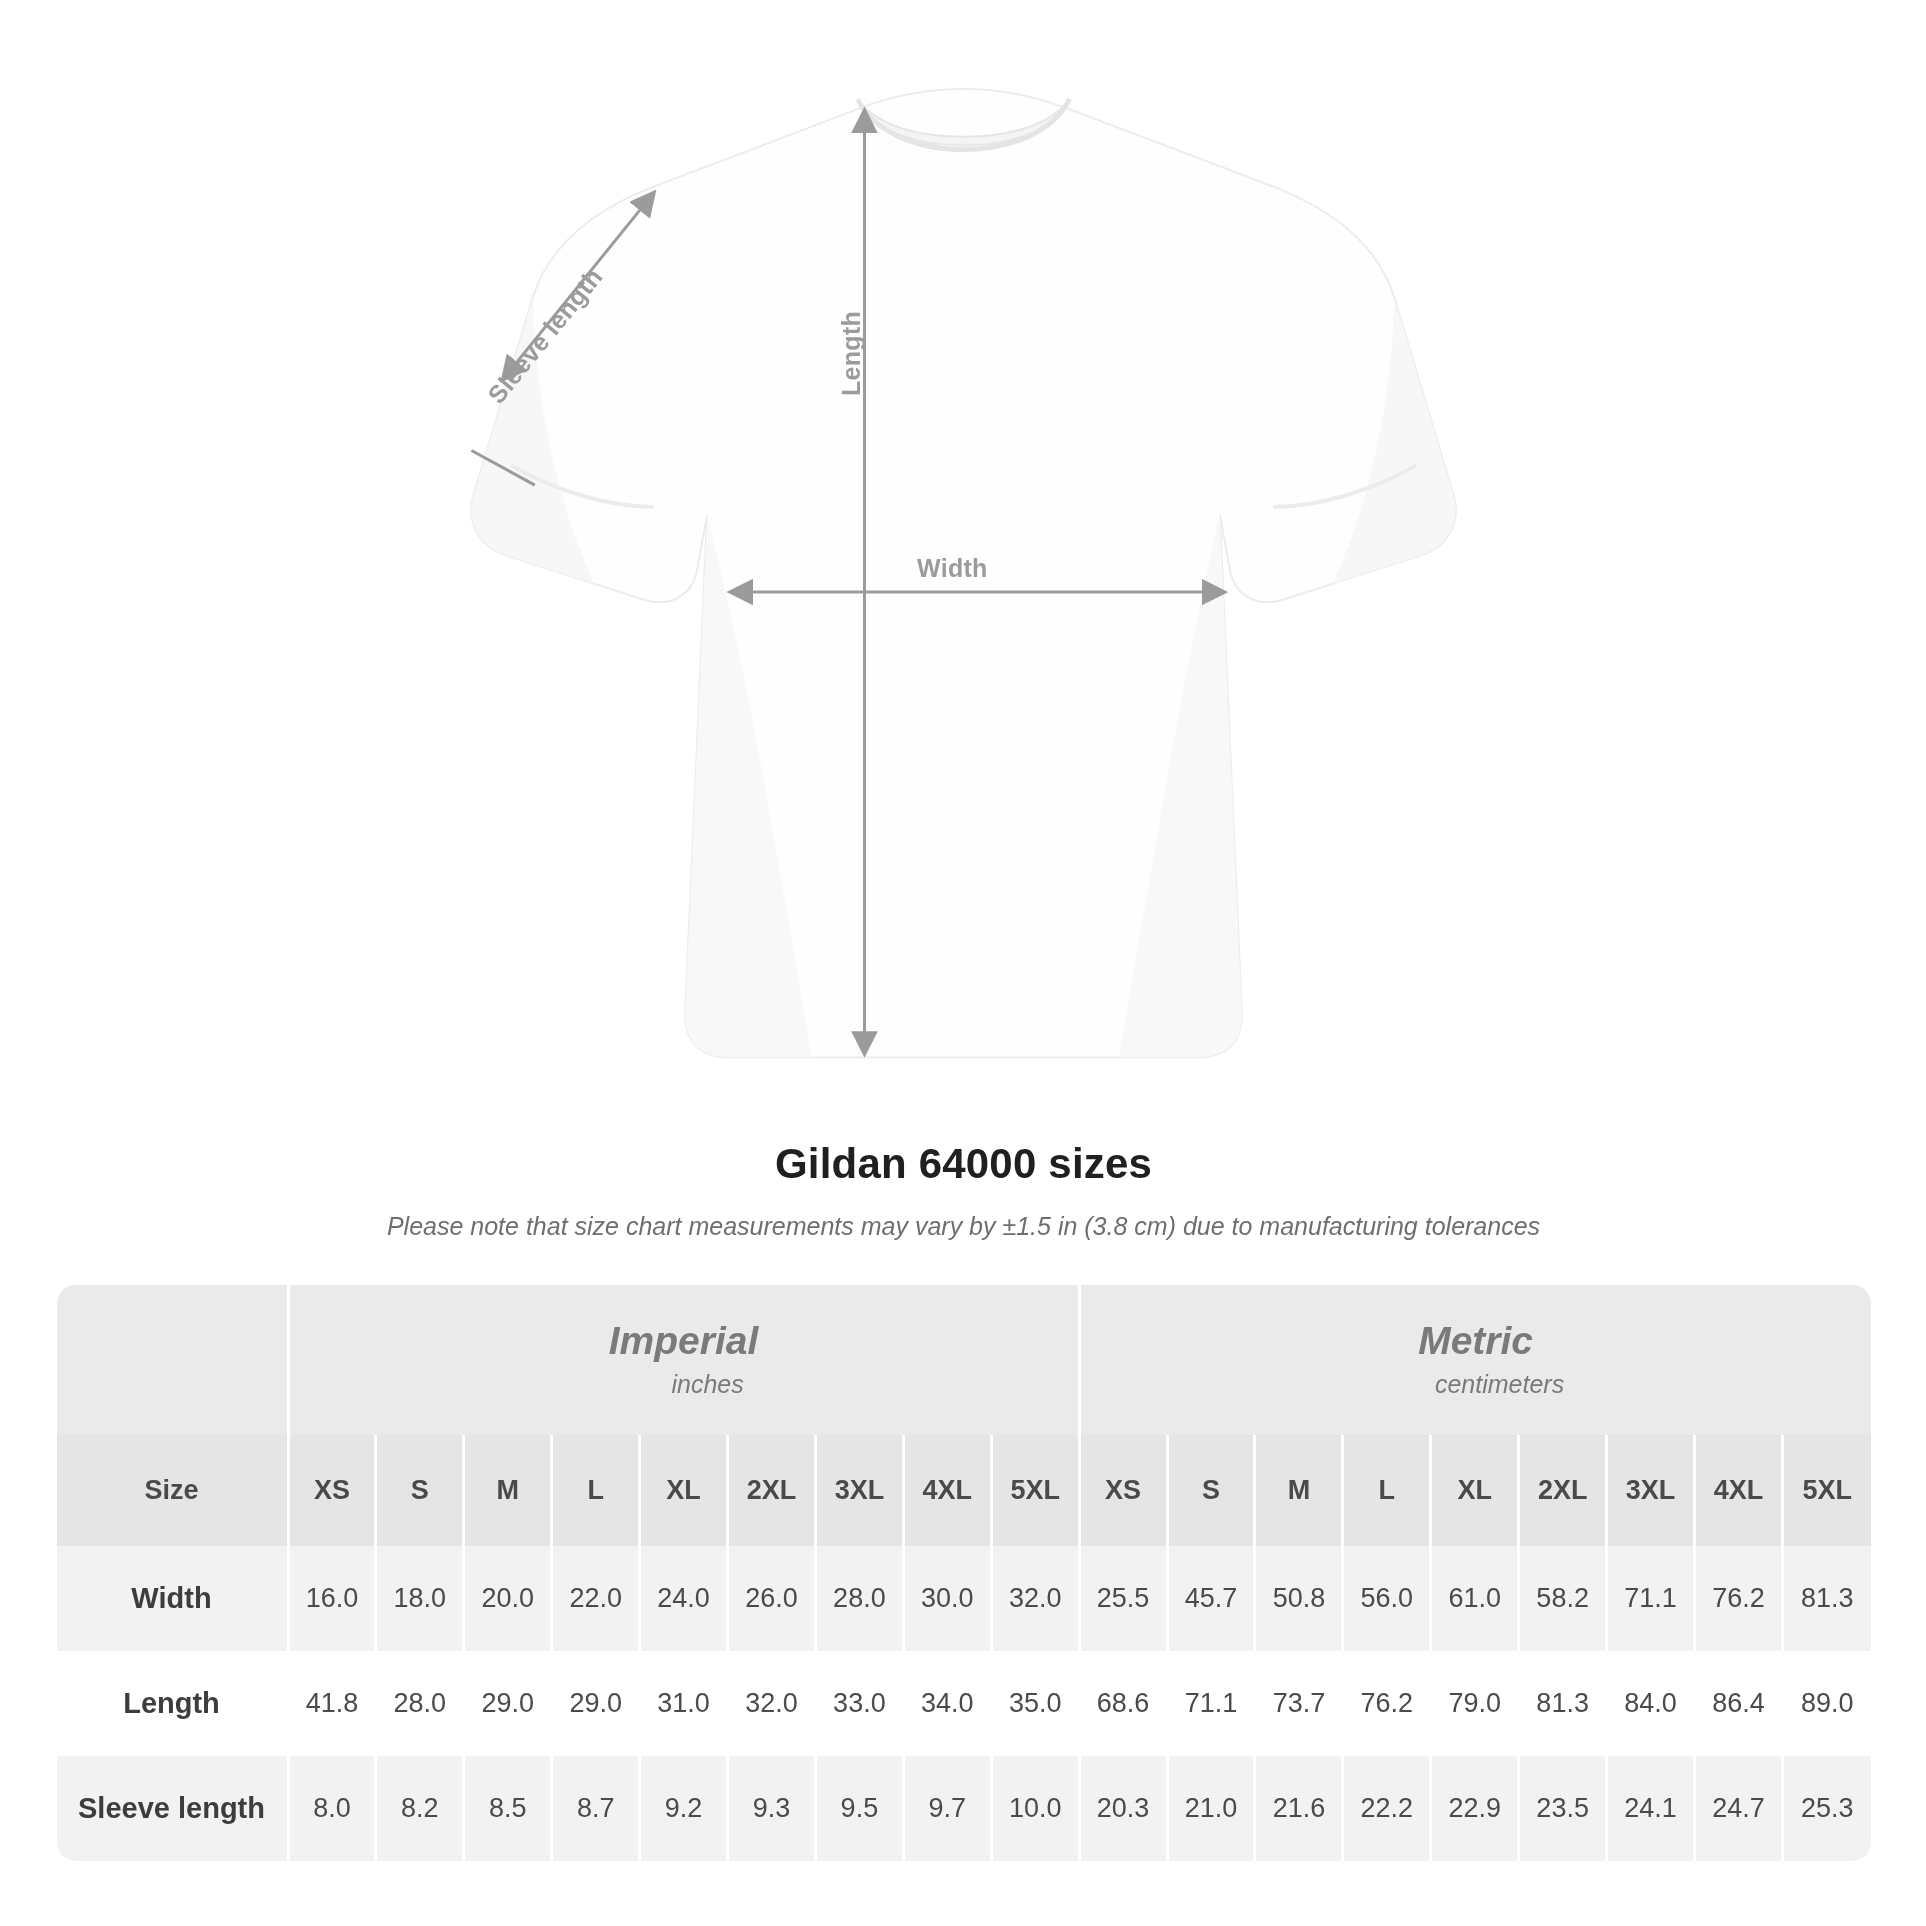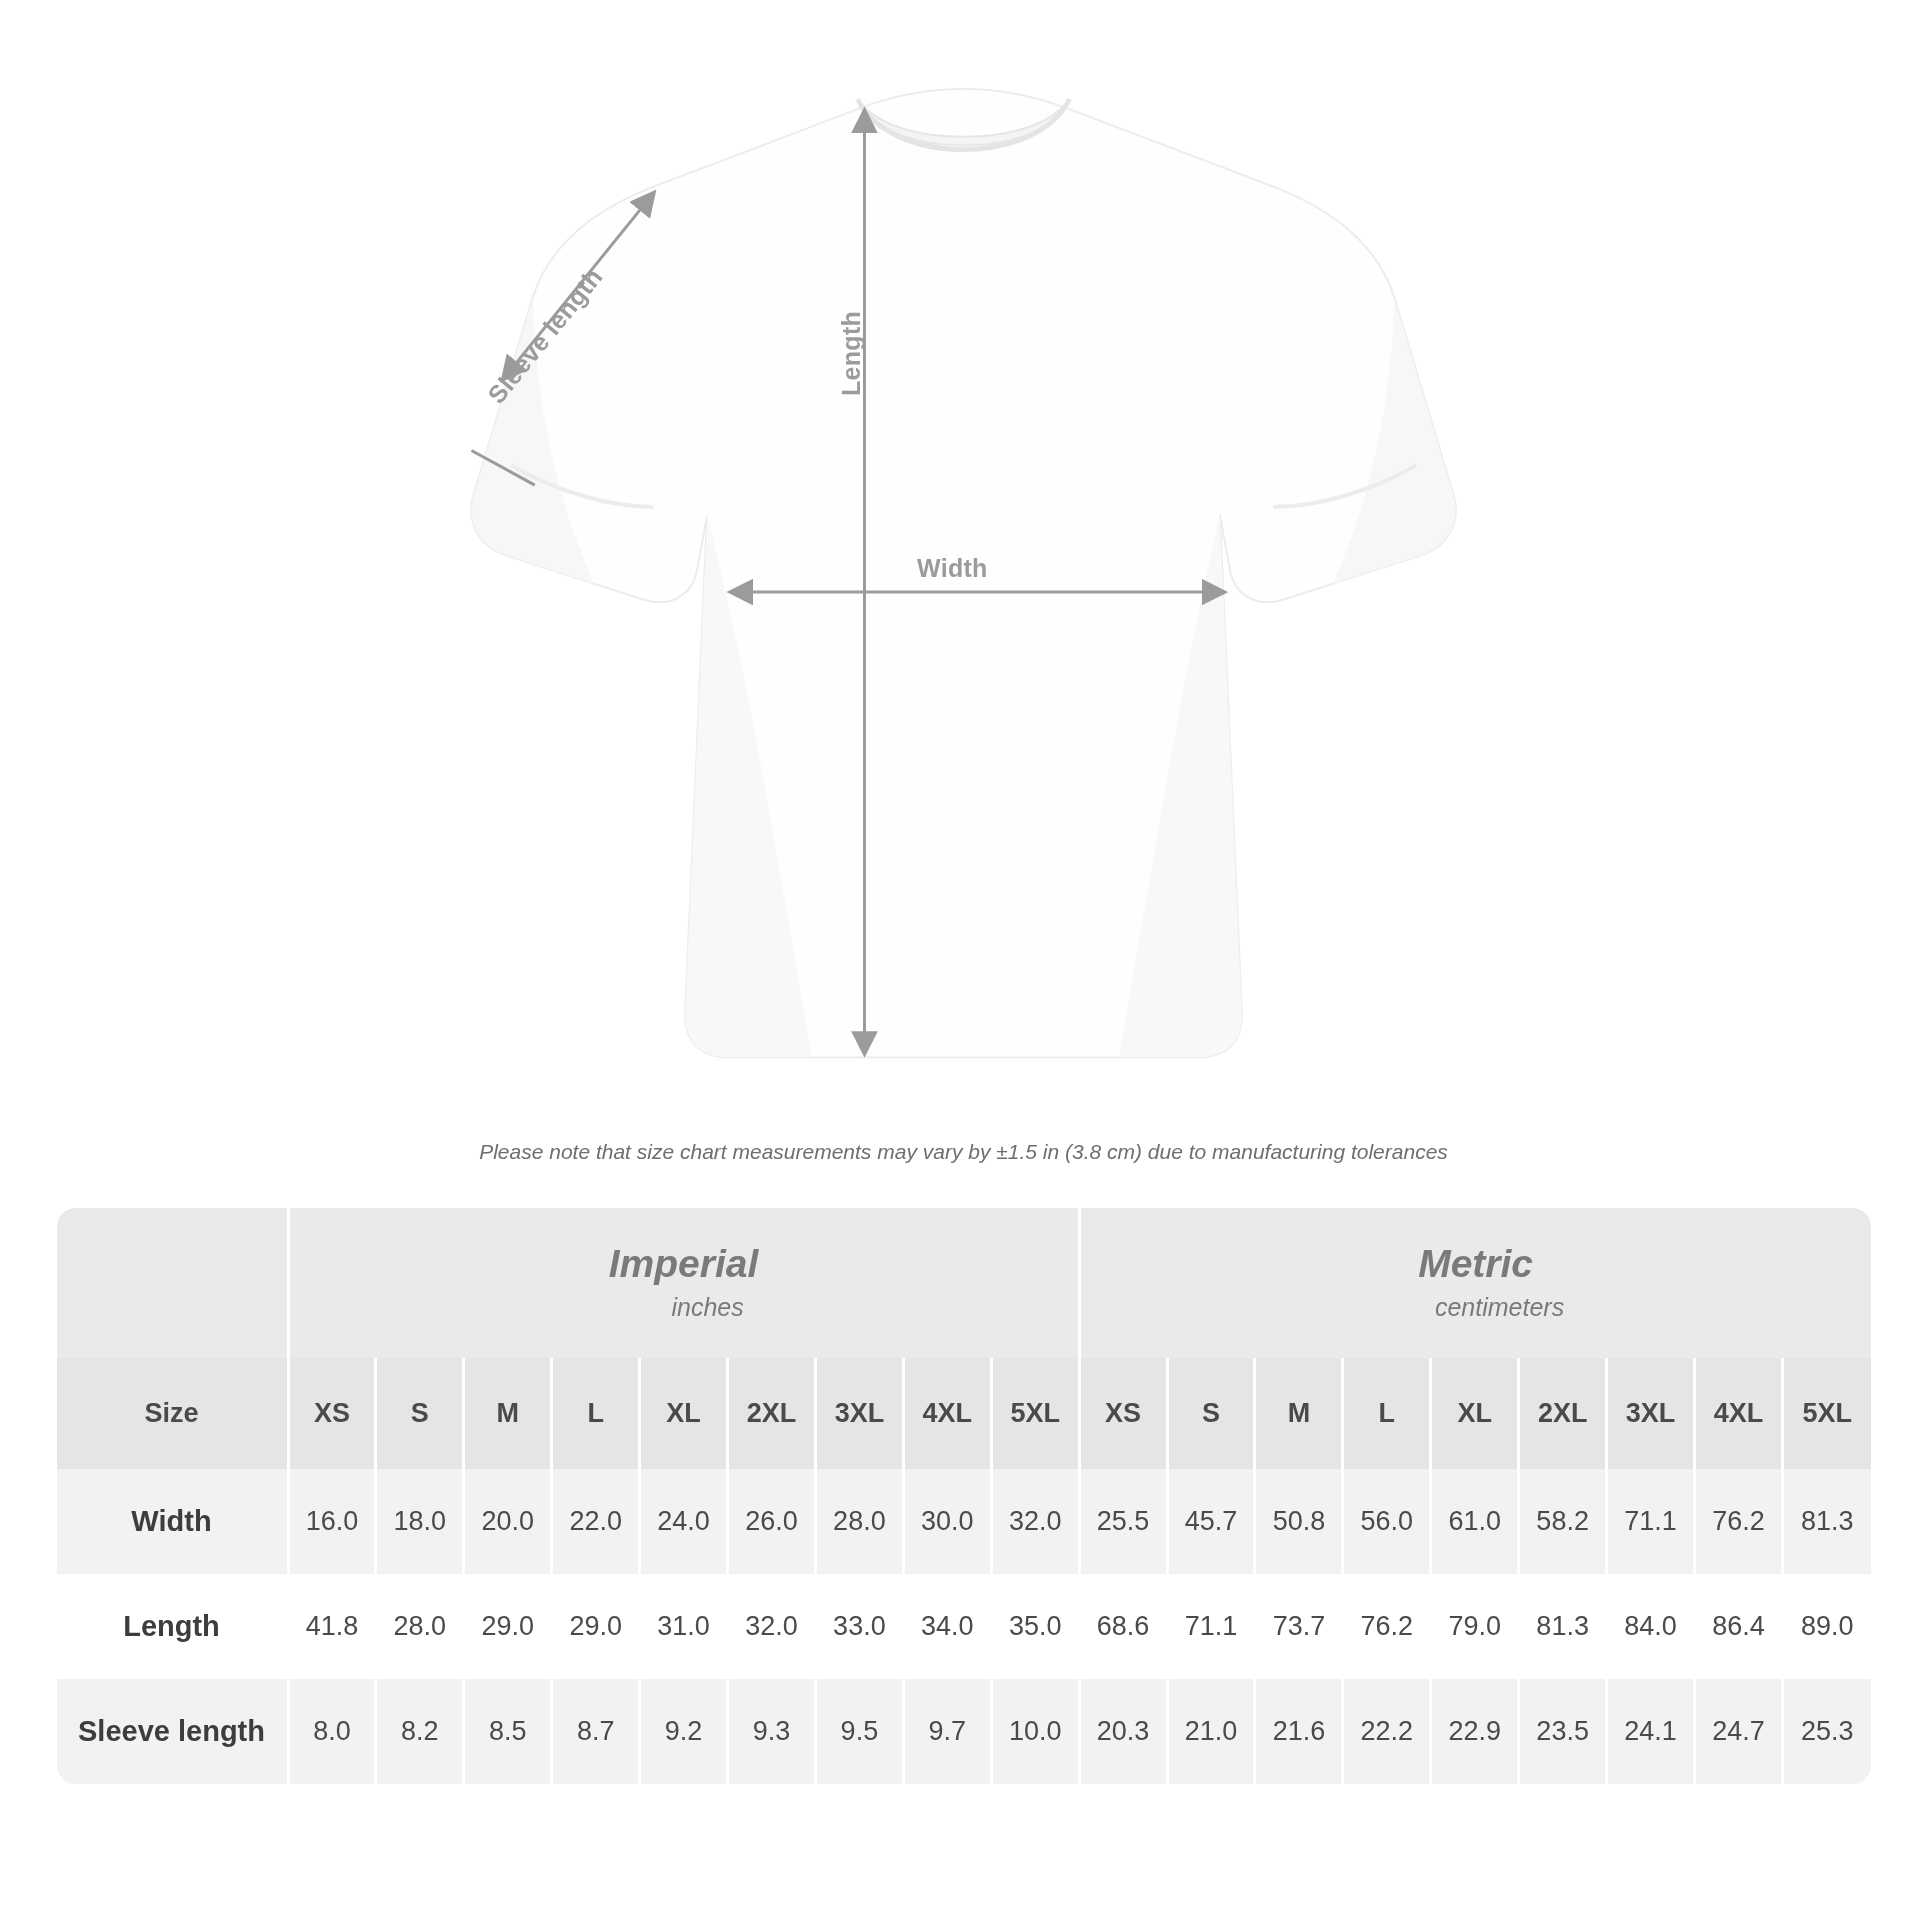--- a/index.html
+++ b/index.html
@@ -66,21 +66,21 @@
     margin-top: 46px;
   }
   .chart-title {
     font-size: 42px;
     font-weight: bold;
     color: #202020;
     letter-spacing: 0.2px;
   }
   .chart-note {
     margin-top: 24px;
-    font-size: 21px;
+    font-size: 25px;
     font-style: italic;
     color: #6e6e6e;
   }
 
   
   .table-wrap {
     margin: 44px auto 0 auto;
     width: 1814px;
     border-radius: 18px;
     overflow: hidden;
@@ -218,20 +218,21 @@
         <line x1="476" y1="455" x2="540" y2="490" stroke="#9b9b9b" stroke-width="3"></line>
       </g>
     </svg>
 
     <div class="dim-label label-width">Width</div>
     <div class="dim-label label-length">Length</div>
     <div class="dim-label label-sleeve">Sleeve length</div>
   </div>
 
   <div class="title-block">
+    <div class="chart-title">Gildan 64000 sizes</div>
     <div class="chart-note">Please note that size chart measurements may vary by ±1.5 in (3.8 cm) due to manufacturing tolerances</div>
   </div>
 
   <div class="table-wrap">
     <table class="size-table">
       <tbody>
         <tr class="unit-row">
           <td class="blank col-label"></td>
           <td colspan="9">
             <div class="unit-sys">Imperial</div>

